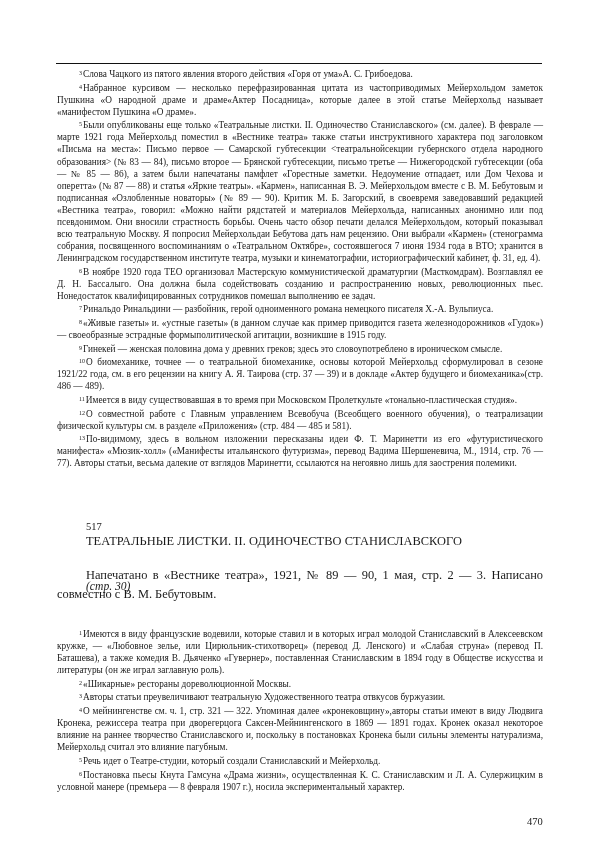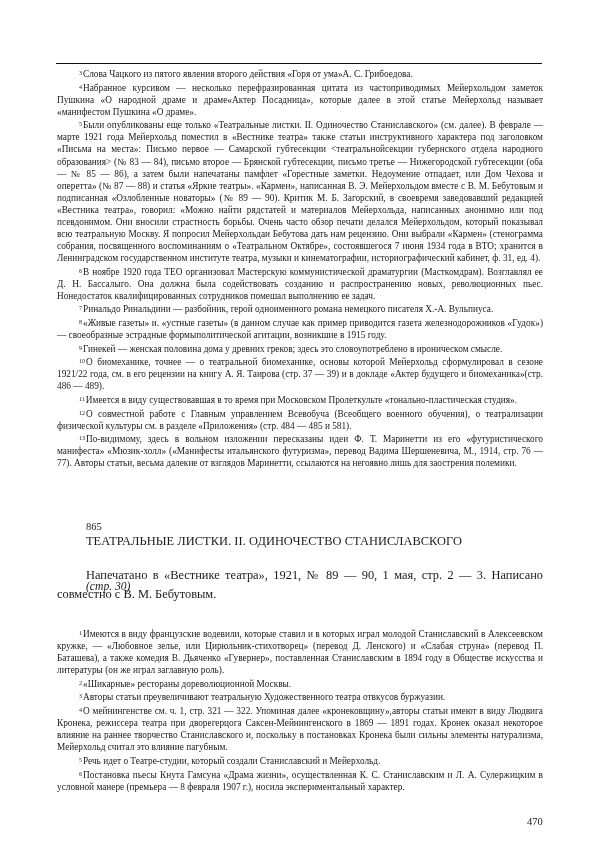--- a/index.html
+++ b/index.html
@@ -37,21 +37,21 @@
   <p><sup>6</sup><span>В ноябре 1920 года ТЕО организовал Мастерскую коммунистической драматургии (Мастком­драм). Возглавлял ее Д. Н. Бассалыго. Она должна была содействовать созданию и распространению новых, революционных пьес. Нонедостаток квалифицированных сотрудников помешал выполнению ее задач.</span></p>
   <p><sup>7</sup><span>Ринальдо Ринальдини — разбойник, герой одноименного романа немецкого писателя Х.-А. Вульпиуса.</span></p>
   <p><sup>8</sup><span>«Живые газеты» и. «устные газеты» (в данном случае как пример приводится газета железнодорожников «Гудок») — своеобразные эстрадные формыполитической агитации, возникшие в 1915 году.</span></p>
   <p><sup>9</sup><span>Гинекей — женская половина дома у древних греков; здесь это словоупотреблено в ироническом смысле.</span></p>
   <p><sup>10</sup><span>О биомеханике, точнее — о театральной биомеханике, основы которой Мейерхольд сформулировал в сезоне 1921/22 года, см. в его рецензии на книгу А. Я. Таирова (стр. 37 — 39) и в докладе «Актер будущего и биомеханика»(стр. 486 — 489).</span></p>
   <p><sup>11</sup><span>Имеется в виду существовавшая в то время при Московском Пролеткульте «тонально-пластическая студия».</span></p>
   <p><sup>12</sup><span>О совместной работе с Главным управлением Всевобуча (Всеобщего военного обучения), о театрализации физической культуры см. в разделе «Приложения» (стр. 484 — 485 и 581).</span></p>
   <p><sup>13</sup><span>По-видимому, здесь в вольном изложении пересказаны идеи Ф. Т. Маринетти из его «футуристического манифеста» «Мюзик-холл» («Манифесты итальянского футуризма», перевод Вадима Шершеневича, М., 1914, стр. 76 — 77). Авторы статьи, весьма далекие от взглядов Маринетти, ссылаются на негоявно лишь для заострения полемики.</span></p>
 </div>
 
-<div class="sect-num">865</div>
+<div class="sect-num">517</div>
 <div class="sect-title">ТЕАТРАЛЬНЫЕ ЛИСТКИ. II. ОДИНОЧЕСТВО СТАНИСЛАВСКОГО</div>
 <div class="sect-sub">(стр. 30)</div>
 
 <div class="body-text">
   <p>Напечатано в «Вестнике театра», 1921, № 89 — 90, 1 мая, стр. 2 — 3. Написано совместно с В. М. Бебутовым.</p>
 </div>
 
 <div class="notes2">
   <p><sup>1</sup><span>Имеются в виду французские водевили, которые ставил и в которых играл молодой Станиславский в Алексеевском кружке, — «Любовное зелье, или Цирюльник-стихотворец» (перевод Д. Ленского) и «Слабая струна» (перевод П. Баташева), а также комедия В. Дьяченко «Гувернер», поставленная Станиславским в 1894 году в Обществе искусства и литературы (он же играл заглавную роль).</span></p>
   <p><sup>2</sup><span>«Шикарные» рестораны дореволюционной Москвы.</span></p>

